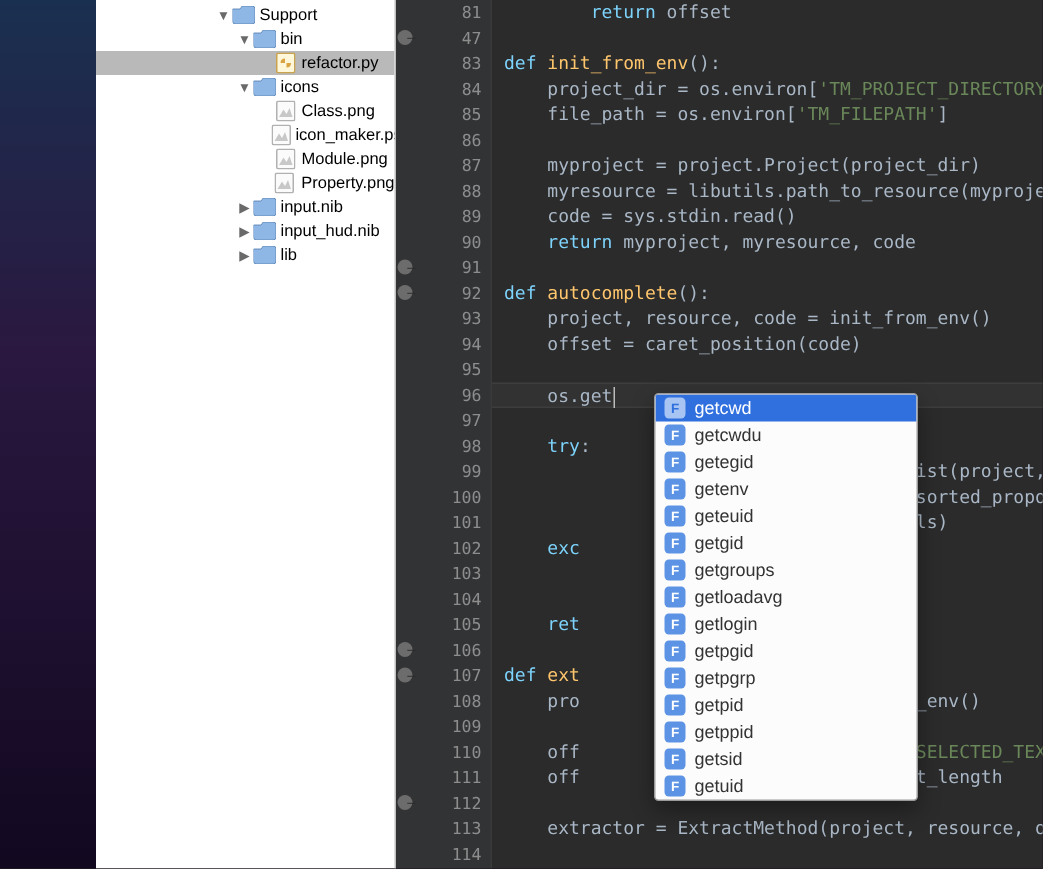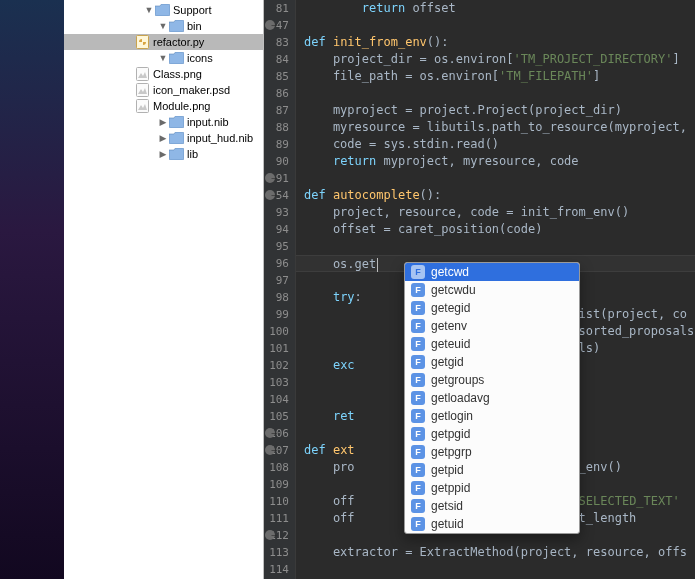--- a/index.html
+++ b/index.html
@@ -12,25 +12,25 @@
   
   .sidebar { width: 200px; height: 100%; background: #ffffff; border-right: 1px solid #bfbfbf; flex: 0 0 200px; overflow: hidden; }
   .tree { list-style: none; padding-top: 2px; }
   .tree li { white-space: nowrap; }
   .row { display: flex; align-items: center; height: 16px; line-height: 16px; font-size: 11px; color: #000; cursor: default; }
   .row.sel { background: #b9b9b9; }
   .disclosure { width: 10px; text-align: center; color: #6a6a6a; font-size: 9px; display: inline-block; }
   .disclosure.none { visibility: hidden; }
   .folder-icon, .file-icon, .image-icon, .py-icon { width: 16px; height: 14px; display: inline-flex; align-items: center; justify-content: center; margin-right: 3px; }
   .folder-icon svg, .file-icon svg, .image-icon svg, .py-icon svg { display: block; }
-  .depth0{padding-left:80px}.depth1{padding-left:94px}.depth2{padding-left:60px}
+  .depth0{padding-left:80px}.depth1{padding-left:94px}.depth2{padding-left:108px}
 
   
   .editor { flex: 1 1 auto; height: 100%; display: flex; background: #2b2b2b; font-family: Menlo, Monaco, Consolas, monospace; font-size: 12px; position: relative; }
-  .gutter { width: 32px; background: #313335; color: #8d8d8d; text-align: right; padding-right: 6px; border-right: 1px solid #3a3a3a; position: relative; }
+  .gutter { width: 64px; background: #313335; color: #8d8d8d; text-align: right; padding-right: 6px; border-right: 1px solid #3a3a3a; position: relative; }
   .code { flex: 1 1 auto; position: relative; color: #a9b7c6; overflow: hidden; }
   .line { height: 17px; line-height: 17px; white-space: pre; }
   .gutter .line { font-size: 11px; }
   .code .line { padding-left: 8px; }
   .line.hl { background: #323232; border-top: 1px solid #3d3d3d; border-bottom: 1px solid #3d3d3d; box-sizing: border-box; }
 
   .marker { position: absolute; left: 0; width: 10px; height: 10px; border-radius: 50%; background: #6c6c6c; }
   .marker.minus::after { content: "–"; color: #2b2b2b; font-size: 9px; position: relative; top: -3px; left: 2px; }
 
   
@@ -128,20 +128,32 @@
       <li>
         <div class="row depth2">
           <span class="disclosure none">▼</span>
           <span class="image-icon">
             <svg width="13" height="14" viewBox="0 0 13 14">
               <rect x="0.5" y="0.5" width="12" height="13" rx="1" fill="#fbfbfb" stroke="#b1b1b1"></rect>
               <polygon points="2,11 5,6 7,9 9,5 11,11" fill="#c8c8c8"></polygon>
             </svg>
           </span>
           <span>Module.png</span>
+        </div>
+      </li>
+      <li>
+        <div class="row depth2">
+          <span class="disclosure none">▼</span>
+          <span class="image-icon">
+            <svg width="13" height="14" viewBox="0 0 13 14">
+              <rect x="0.5" y="0.5" width="12" height="13" rx="1" fill="#fbfbfb" stroke="#b1b1b1"></rect>
+              <polygon points="2,11 5,6 7,9 9,5 11,11" fill="#c8c8c8"></polygon>
+            </svg>
+          </span>
+          <span>Property.png</span>
         </div>
       </li>
       <li>
         <div class="row depth1">
           <span class="disclosure ">▶</span>
           <span class="folder-icon">
             <svg width="15" height="12" viewBox="0 0 15 12">
               <path d="M0 2 L5 2 L6.5 0 L13 0 Q15 0 15 2 L15 10 Q15 12 13 12 L2 12 Q0 12 0 10 Z" fill="#8fb7e6" stroke="#5b86b8" stroke-width="0.6"></path>
             </svg>
           </span>
@@ -179,21 +191,21 @@
       <div class="line">47</div>
       <div class="line">83</div>
       <div class="line">84</div>
       <div class="line">85</div>
       <div class="line">86</div>
       <div class="line">87</div>
       <div class="line">88</div>
       <div class="line">89</div>
       <div class="line">90</div>
       <div class="line">91</div>
-      <div class="line">54</div>
+      <div class="line">92</div>
       <div class="line">93</div>
       <div class="line">94</div>
       <div class="line">95</div>
       <div class="line">96</div>
       <div class="line">97</div>
       <div class="line">98</div>
       <div class="line">99</div>
       <div class="line">100</div>
       <div class="line">101</div>
       <div class="line">102</div>

